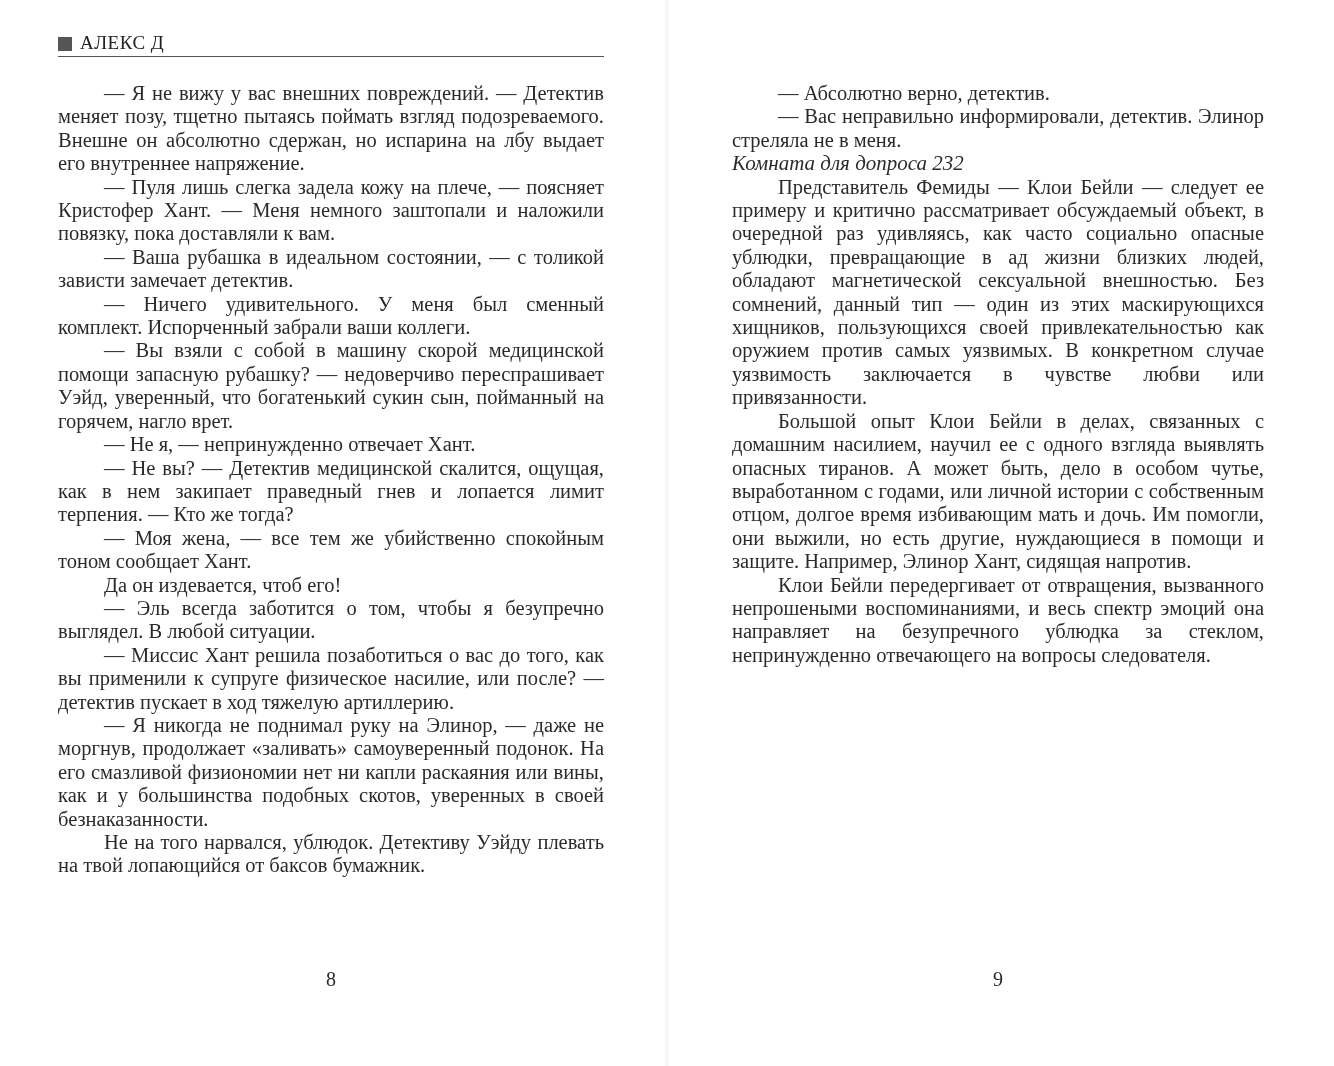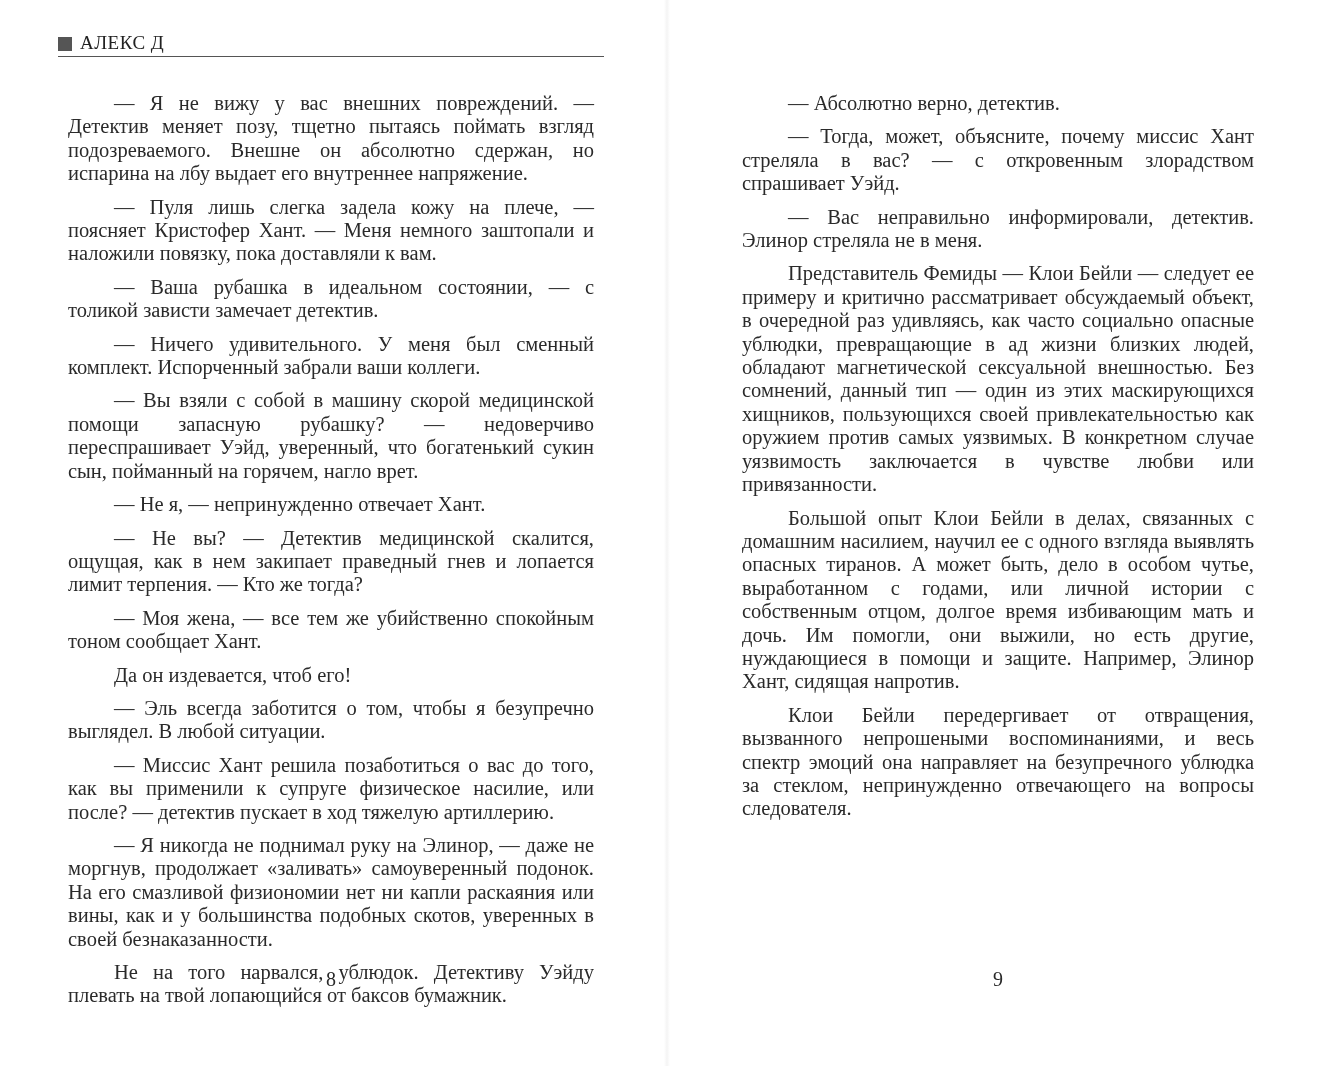--- a/index.html
+++ b/index.html
@@ -16,21 +16,21 @@
     font-size: 19px; letter-spacing: 0.5px; color: #222; padding-bottom: 2px;
   }
   .left .runhead { justify-content: flex-start; }
   .right .runhead { justify-content: flex-end; }
   .sq { display: inline-block; width: 14px; height: 14px; background: #555; margin-bottom: 3px; }
   .left .sq { margin-right: 8px; }
   .right .sq { margin-left: 10px; }
   .body { position: absolute; left: 0; right: 0; font-size: 20.5px; line-height: 23.4px; }
   .left .body { top: 82px; }
   .right .body { top: 82px; }
-  .body p { margin: 10px; text-indent: 46px; text-align: justify; text-align-last: left; }
+  .body p { margin: 0; text-indent: 46px; text-align: justify; text-align-last: left; }
   .heading {
     font-style: italic; font-size: 21px; margin: 58px 0 18px 28px; text-indent: 0 !important;
   }
   .folio { position: absolute; top: 968px; left: 0; right: 0; text-align: center; font-size: 20px; }
   .spine { position: absolute; left: 664px; top: 0; width: 6px; height: 1066px;
     background: linear-gradient(90deg, #fff, #f4f4f4, #fff); }
 </style>
 </head>
 <body>
 
@@ -55,20 +55,20 @@
     <p>— Миссис Хант решила позаботиться о вас до того, как вы применили к супруге физическое насилие, или после? — детектив пускает в ход тяжелую артиллерию.</p>
     <p>— Я никогда не поднимал руку на Элинор, — даже не моргнув, продолжает «заливать» самоуверенный подонок. На его смазливой физиономии нет ни капли раскаяния или вины, как и у большинства подобных скотов, уверенных в своей безнаказанности.</p>
     <p>Не на того нарвался, ублюдок. Детективу Уэйду плевать на твой лопающийся от баксов бумажник.</p>
   </div>
   <div class="folio">8</div>
 </div>
 
 <div class="page right">
   <div class="body">
     <p>— Абсолютно верно, детектив.</p>
-    <p>— Тогда, может, объясните, почему миссис Хант стреляла в вас? — с откровенным злорадством спрашивает Уэйд.</p>
     <p>— Вас неправильно информировали, детектив. Элинор стреляла не в меня.</p>
+    <p class="heading">Комната для допроса 232</p>
     <p>Представитель Фемиды — Клои Бейли — следует ее примеру и критично рассматривает обсуждаемый объект, в очередной раз удивляясь, как часто социально опасные ублюдки, превращающие в ад жизни близких людей, обладают магнетической сексуальной внешностью. Без сомнений, данный тип — один из этих маскирующихся хищников, пользующихся своей привлекательностью как оружием против самых уязвимых. В конкретном случае уязвимость заключается в чувстве любви или привязанности.</p>
     <p>Большой опыт Клои Бейли в делах, связанных с домашним насилием, научил ее с одного взгляда выявлять опасных тиранов. А может быть, дело в особом чутье, выработанном с годами, или личной истории с собственным отцом, долгое время избивающим мать и дочь. Им помогли, они выжили, но есть другие, нуждающиеся в помощи и защите. Например, Элинор Хант, сидящая напротив.</p>
     <p>Клои Бейли передергивает от отвращения, вызванного непрошеными воспоминаниями, и весь спектр эмоций она направляет на безупречного ублюдка за стеклом, непринужденно отвечающего на вопросы следователя.</p>
   </div>
   <div class="folio">9</div>
 </div>
 
 </body></html>

